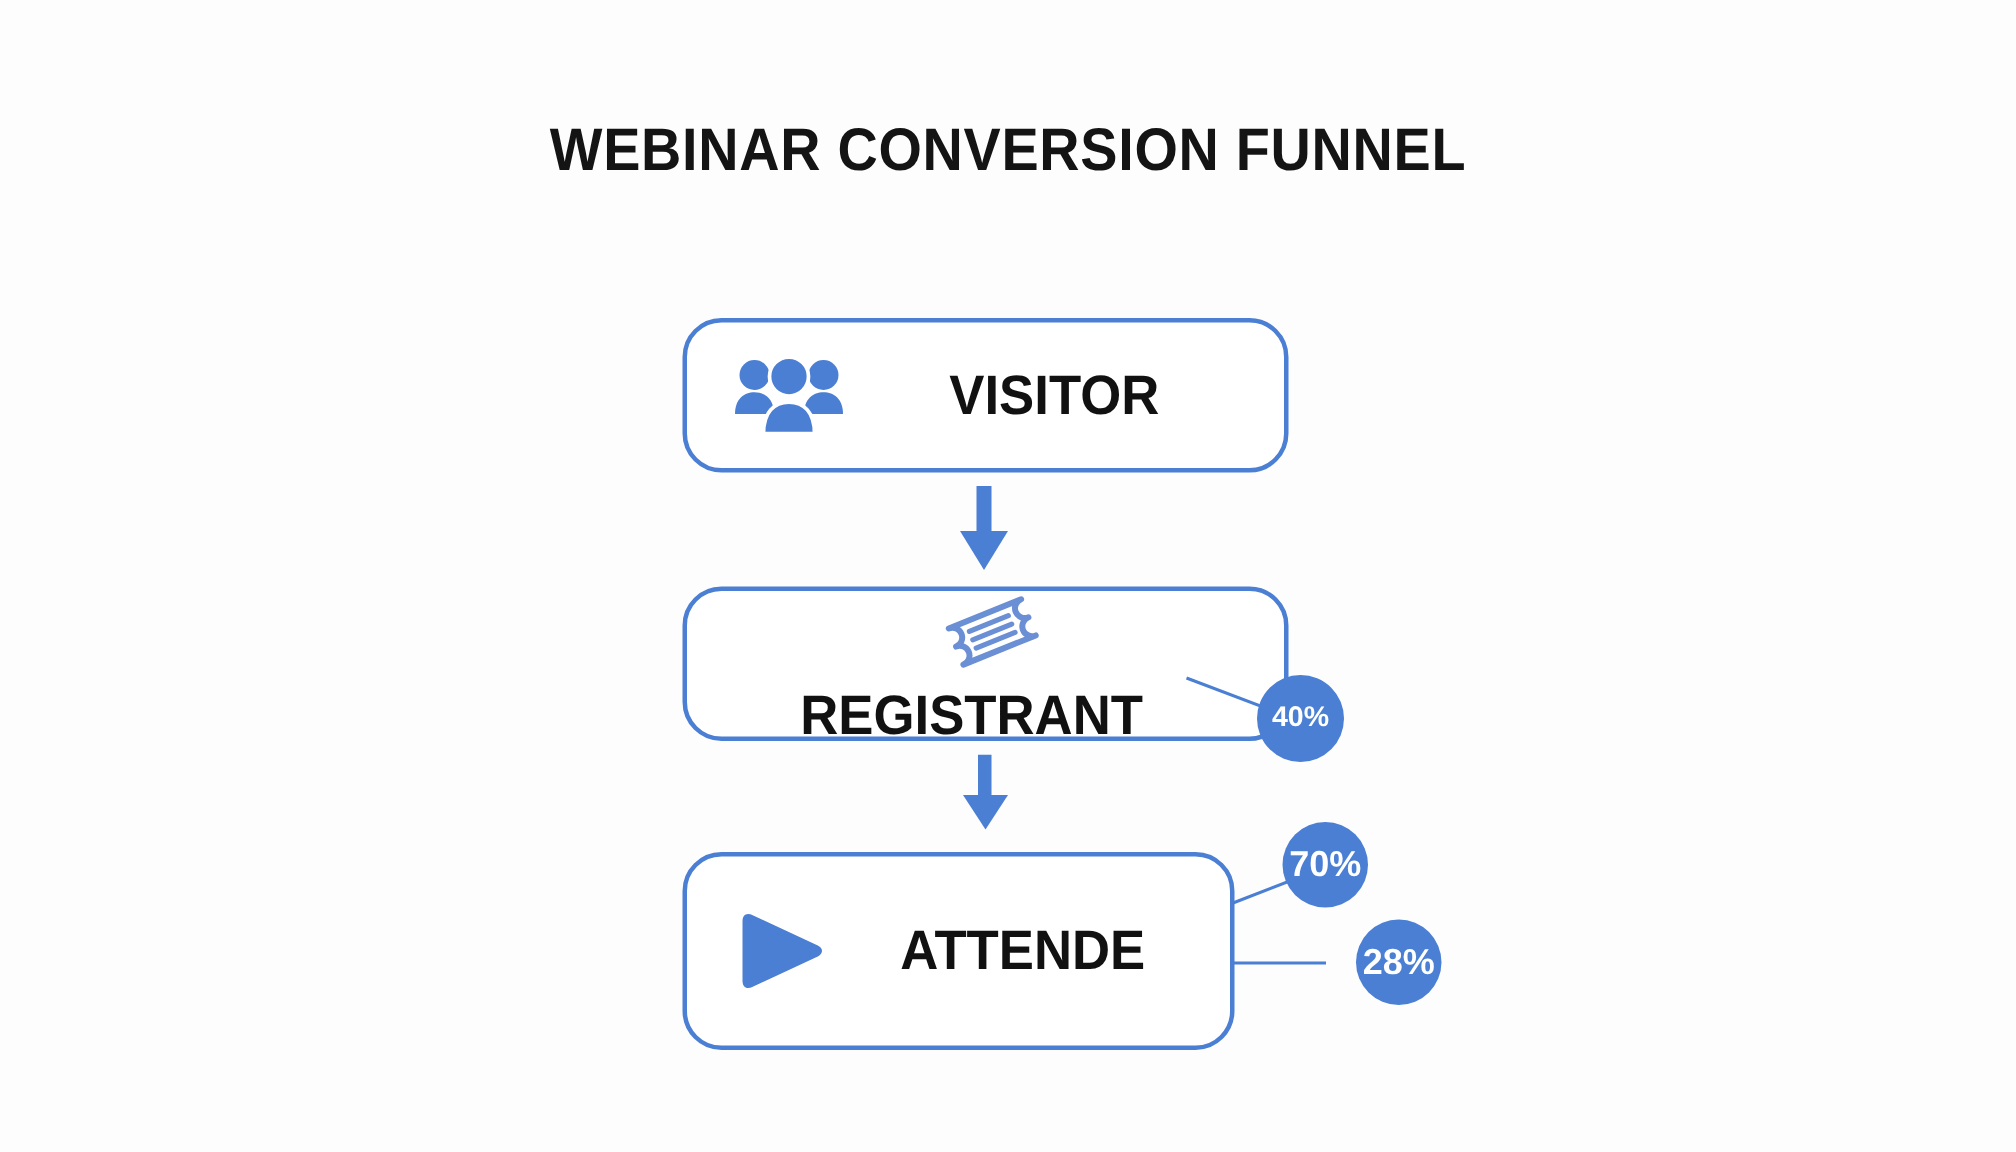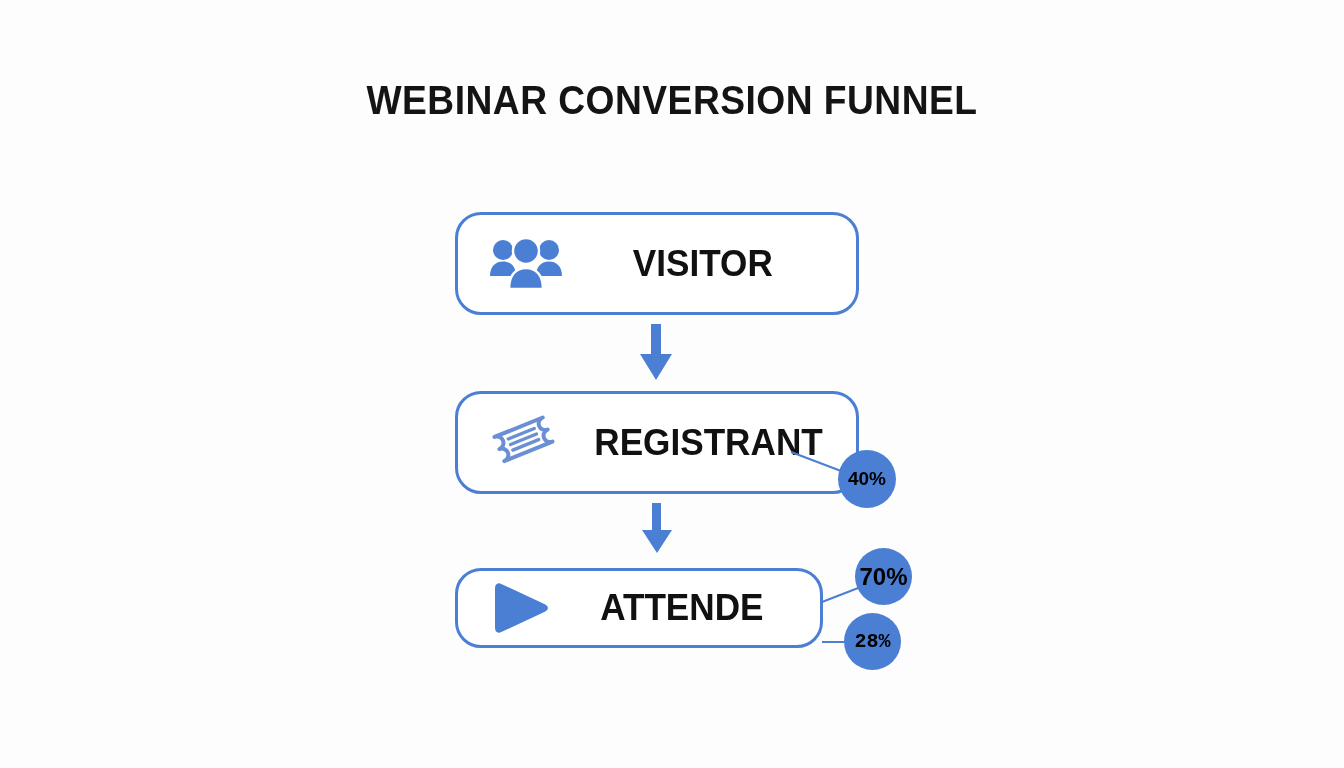--- a/index.html
+++ b/index.html
@@ -76,30 +76,31 @@
     height: 103px;
   }
   #box-visitor .stage-icon { width: 112px; margin-left: 12px; }
 
   
   #box-registrant {
     left: 455px;
     top: 379px;
     width: 404px;
     height: 103px;
+    flex-direction: column;
   }
   #box-registrant .stage-icon { width: 110px; margin-left: 12px; }
   #box-registrant .stage-label { font-size: 37px; padding-right: 20px; }
 
   
   #box-attende {
     left: 455px;
     top: 556px;
     width: 368px;
-    height: 80px;
+    height: 132px;
   }
   #box-attende .stage-icon { width: 108px; margin-left: 10px; }
 
   
   .arrow {
     position: absolute;
     z-index: 2;
   }
 
   #arrow-1 { left: 638px; top: 312px; }
@@ -114,21 +115,21 @@
     height: 768px;
     z-index: 4;
     pointer-events: none;
   }
 
   
   .badge {
     position: absolute;
     border-radius: 50%;
     background: #4a7fd4;
-    color: #000000;
+    color: #ffffff;
     display: flex;
     align-items: center;
     justify-content: center;
     font-weight: bold;
     font-family: "Liberation Sans", sans-serif;
     z-index: 6;
   }
 
   #badge-40 {
     left: 838px;
@@ -138,26 +139,25 @@
     font-size: 19px;
   }
   #badge-70 {
     left: 855px;
     top: 536px;
     width: 57px;
     height: 57px;
     font-size: 24px;
   }
   #badge-28 {
-    left: 844px;
+    left: 904px;
     top: 601px;
     width: 57px;
     height: 57px;
-    font-size: 20px;
-    font-family: Liberation Mono, monospace;
+    font-size: 24px;
   }
 </style>
 </head>
 <body>
 
 <div id="canvas">
 
   <div class="title">WEBINAR CONVERSION FUNNEL</div>
 
   <div class="stage-box" id="box-visitor">

